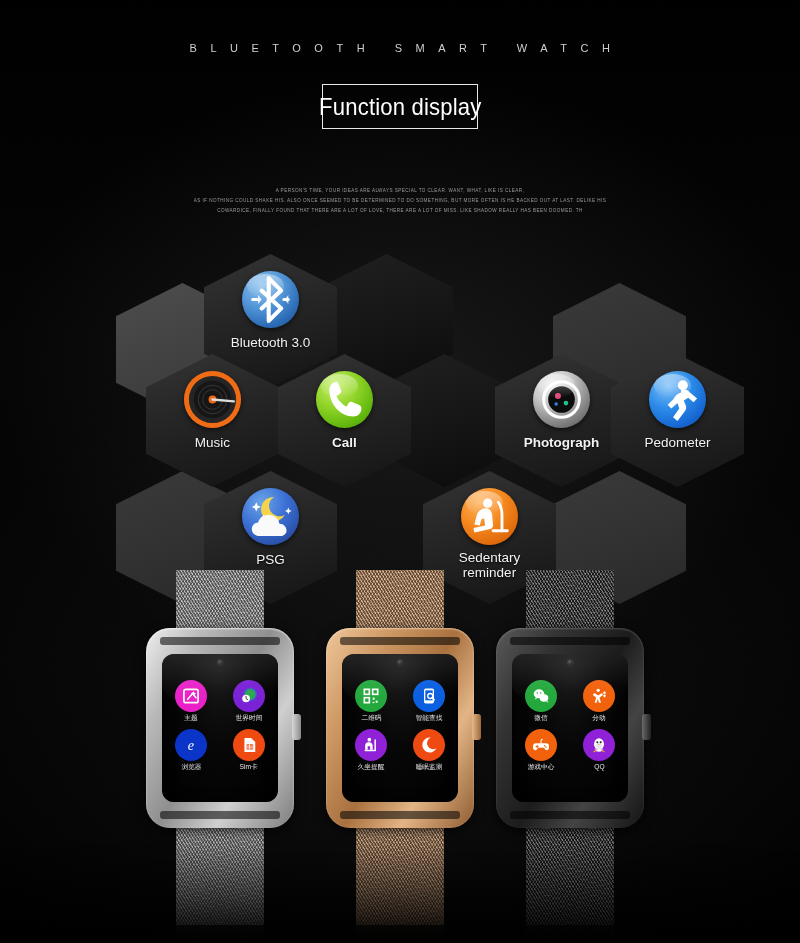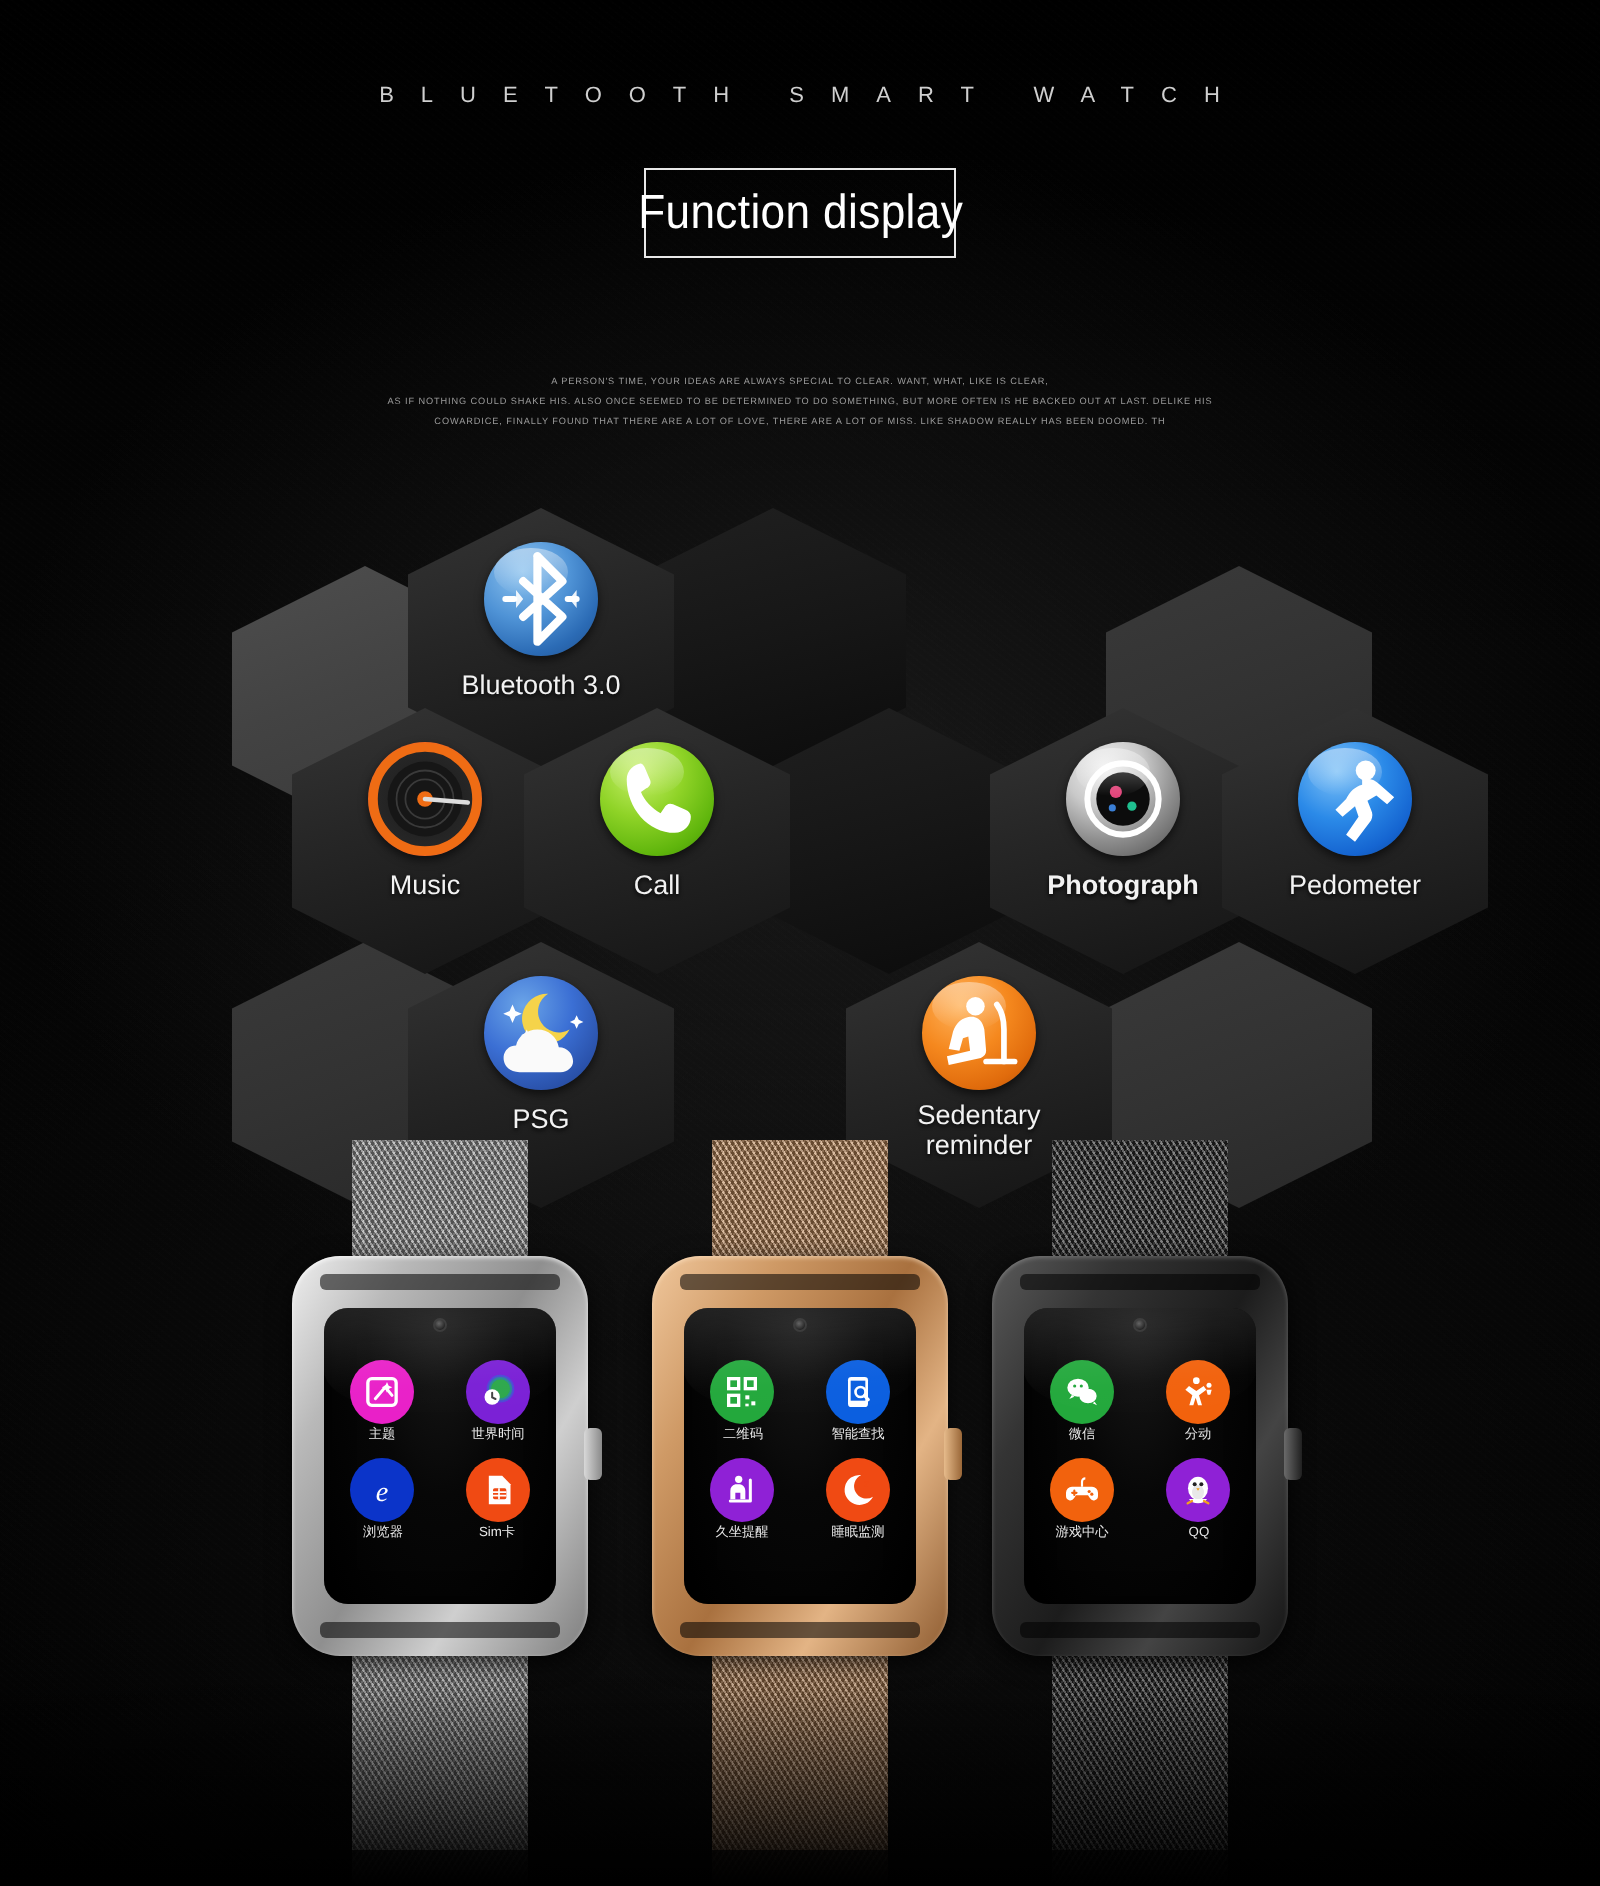--- a/index.html
+++ b/index.html
@@ -245,21 +245,21 @@
           <circle cx="32" cy="32" r="16" fill="none" stroke="#3a3a3a" stroke-width="1"></circle>
           <circle cx="32" cy="32" r="11" fill="none" stroke="#3a3a3a" stroke-width="1"></circle>
           <circle cx="32" cy="32" r="4.4" fill="#ef6c14"></circle>
           <path d="M32 32 L56 34" stroke="#dcdcdc" stroke-width="2.6" stroke-linecap="round"></path>
         </svg>
       </div>
       <div class="lbl">Music</div>
     </div>
   </div>
 
-  <div class="hex dark" style="left:262px;top:354px;">
+  <div class="hex dark" style="left:278px;top:354px;font-weight:bold;">
     <div class="inner">
       <div class="badge ic-call">
         <svg viewBox="0 0 64 64" aria-hidden="true">
           <path d="M24 12 c-5 0 -9 4 -9 9 c0 16 12 30 27 30 c5 0 9 -4 9 -9
                    c0 -2 -1 -3 -3 -4 l-7 -3 c-2 -1 -4 0 -5 2 l-2 3
                    c-5 -3 -9 -7 -11 -12 l3 -2 c2 -1 3 -3 2 -5 l-3 -7 c-1 -2 -2 -2 -4 -2 z" fill="#ffffff"></path>
         </svg>
         <span class="gloss"></span>
       </div>
       <div class="lbl">Call</div>

